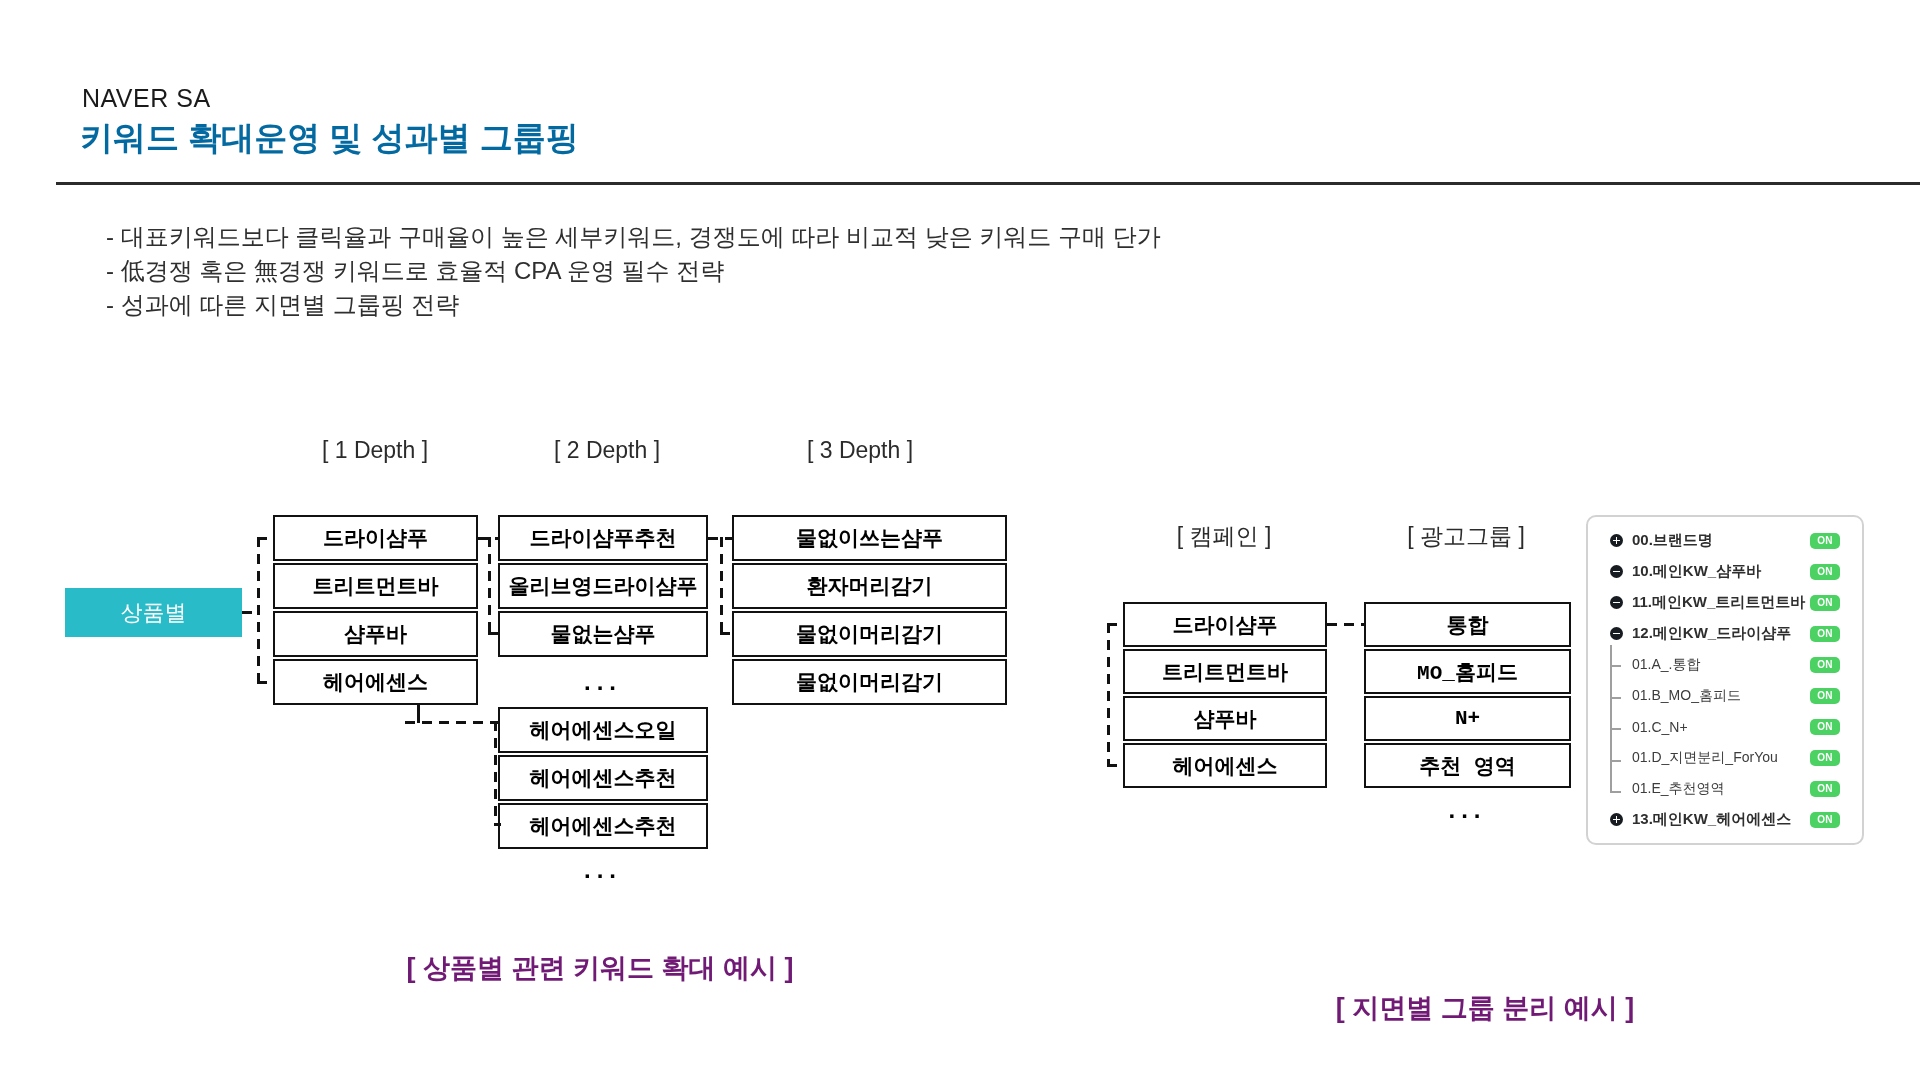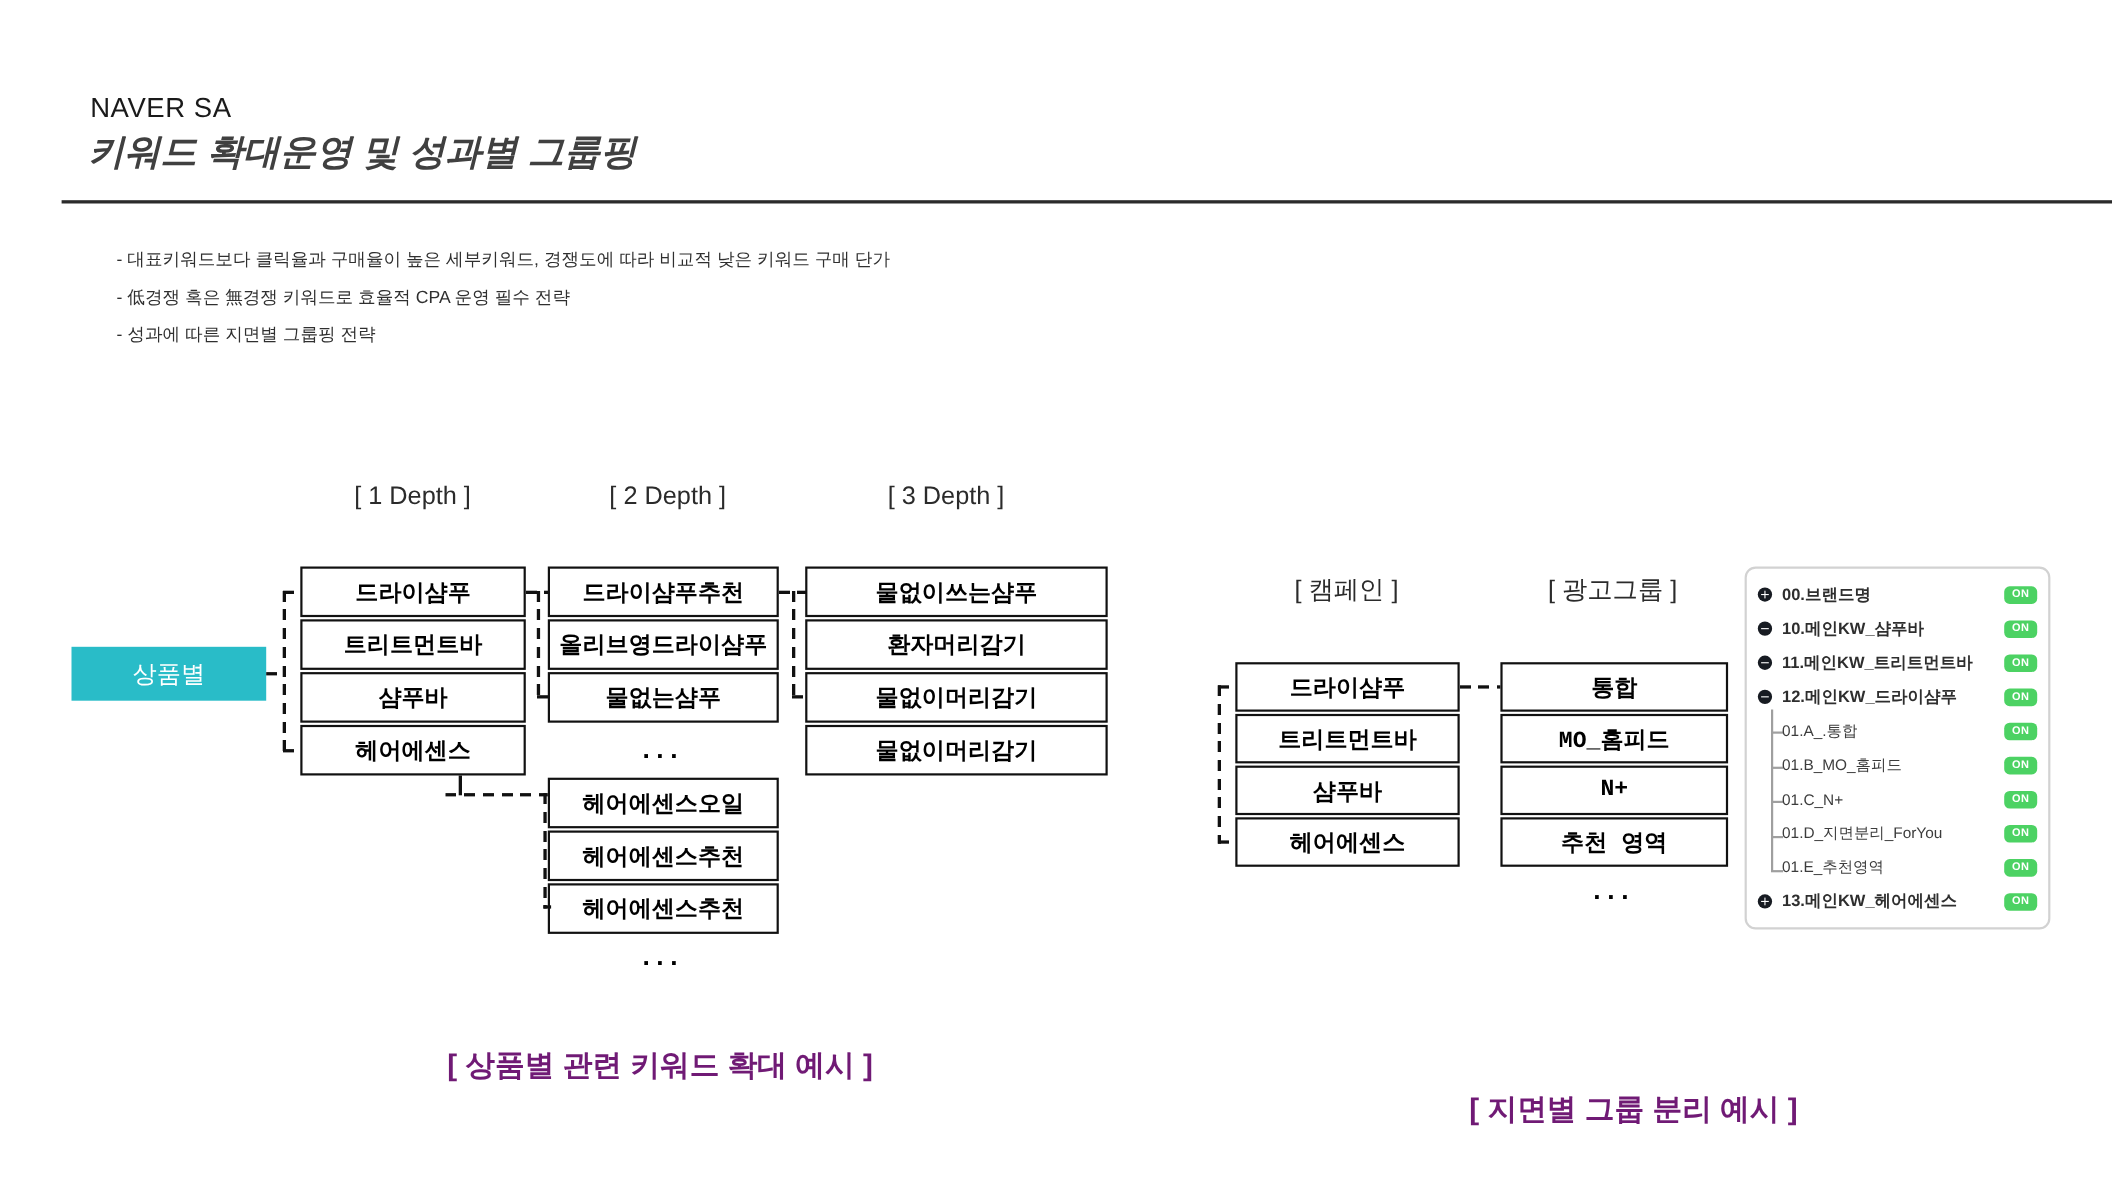--- a/index.html
+++ b/index.html
@@ -1,45 +1,45 @@
 <!DOCTYPE html>
 <html><head>
 <meta charset="utf-8">
 <style>
   * { margin:0; padding:0; box-sizing:border-box; }
   html,body { background:#fff; }
   body { font-family:"Liberation Sans","DejaVu Sans",sans-serif; }
   .page { position:relative; width:1920px; height:1080px; background:#ffffff; overflow:hidden; }
 
   .eyebrow { position:absolute; left:82px; top:84px; font-size:25px; font-weight:500; color:#1a1a1a; letter-spacing:.5px; }
-  .title   { position:absolute; left:80px; top:116px; font-size:33px; font-weight:800; color:#404040;font-style:italic; }
+  .title   { position:absolute; left:80px; top:116px; font-size:33px; font-weight:800; color:#0369a1; }
   .rule    { position:absolute; left:56px; top:182px; width:1864px; height:3px; background:#2b2b2b; }
 
-  .bullets { position:absolute; left:106px; top:220px; font-size:16px; line-height:34px; color:#2f2f2f; }
+  .bullets { position:absolute; left:106px; top:220px; font-size:24px; line-height:34px; color:#2f2f2f; }
 
   .lbl { position:absolute; height:26px; font-size:23px; font-weight:500; color:#2b2b2b; text-align:center; line-height:26px; }
 
   .stack { position:absolute; display:flex; flex-direction:column; gap:2px;font-family:Liberation Mono, monospace; }
   .box { height:46px; border:2px solid #111; background:#fff; display:flex; align-items:center; justify-content:center;
          font-size:21px; font-weight:700; color:#000; white-space:nowrap; }
   .box.sm { height:45px; }
 
   .cat { position:absolute; left:65px; top:588px; width:177px; height:49px; background:#29bcc8; color:#fff;
          display:flex; align-items:center; justify-content:center; font-size:22px; font-weight:500; }
 
   .dots { position:absolute; font-size:24px; font-weight:800; letter-spacing:6px; color:#000; text-align:center; line-height:36px; height:36px; }
 
   .caption { position:absolute; top:950px; width:600px; text-align:center; font-size:27px; font-weight:700; color:#701a75; line-height:36px; }
 
   .dh { position:absolute; height:3px; background:repeating-linear-gradient(90deg,#111 0 10px,transparent 10px 17px); }
   .dv { position:absolute; width:3px;  background:repeating-linear-gradient(180deg,#111 0 10px,transparent 10px 17px); }
   .sv { position:absolute; width:3px;  background:#111; }
 
   .panel { position:absolute; left:1586px; top:515px; width:278px; height:330px; background:#fff;
-           border:2px solid #d2d2d2; border-radius:10px; display:flex; flex-direction:column; padding:8px 10px; }
+           border:2px solid #d2d2d2; border-radius:10px; display:flex; flex-direction:column; padding:8px 22px; }
   .prow { flex:1; display:flex; align-items:center; position:relative; }
   .plabel { font-size:15px; font-weight:600; color:#2e2e2e; margin-left:9px; white-space:nowrap; }
   .plabel.child { font-size:14px; font-weight:500; color:#3c3c3c; margin-left:22px; }
   .picon { position:relative; width:13px; height:13px; border-radius:50%; background:#171b22; flex:0 0 13px; }
   .picon::before { content:""; position:absolute; left:3px; top:5.75px; width:7px; height:1.5px; background:#fff; }
   .picon.plus::after { content:""; position:absolute; left:5.75px; top:3px; width:1.5px; height:7px; background:#fff; }
   .badge { margin-left:auto; width:30px; height:16px; border-radius:5px; background:#4cd263; color:#fff;
            font-size:10px; font-weight:700; letter-spacing:.3px; display:flex; align-items:center; justify-content:center; }
   .tline { position:absolute; background:#9f9f9f; }
 </style>

